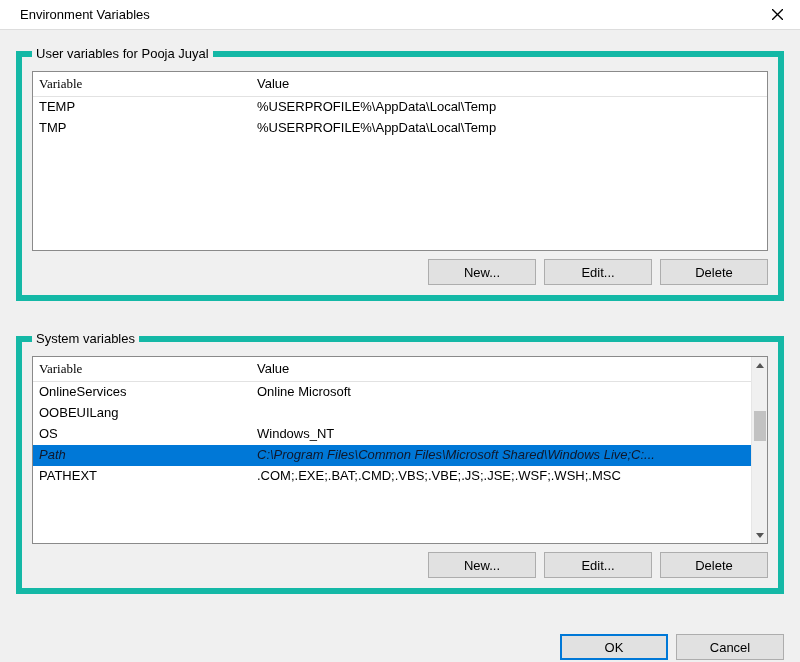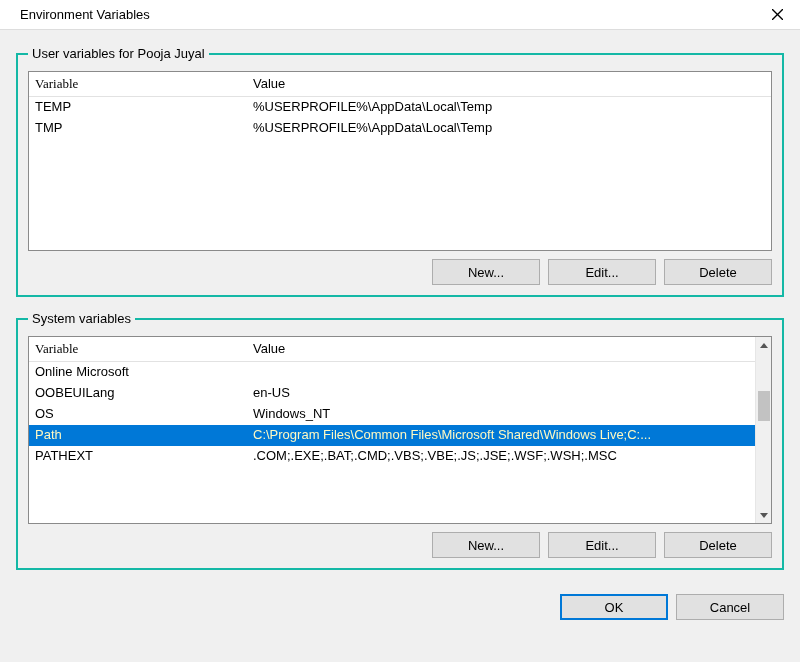--- a/index.html
+++ b/index.html
@@ -25,22 +25,22 @@
   .close-btn {
     width: 45px; height: 30px;
     display:flex; align-items:center; justify-content:center;
     cursor: default;
   }
   .close-btn svg { width:11px; height:11px; }
   .dialog-body {
     padding: 12px 16px 10px 16px;
   }
   fieldset.group {
-    border: 2px solid #14b8a6;
-    margin: 4px 0 14px 0;
+    border: 6px solid #14b8a6;
+    margin: 4px 0 30px 0;
     padding: 10px 10px 10px 10px;
     position: relative;
   }
   fieldset.group legend {
     font-size: 13px;
     padding: 0 4px;
     background: #f0f0f0;
   }
   .listview {
     border: 1px solid #8a8a8a;
@@ -59,21 +59,22 @@
   .lv-col-value { flex:1; padding: 4px 6px; }
   .lv-body { }
   .lv-row {
     display:flex;
     font-size: 13px;
     line-height: 20px;
     height: 21px;
   }
   .lv-row.selected {
     background: #0078d7;
-    color: #fef9c3;
+    color: #0f172a;
+    font-style: italic;
   }
   .lv-cell-variable { width:218px; padding: 0 6px; white-space: nowrap; overflow:hidden; }
   .lv-cell-value { flex:1; padding: 0 6px; white-space: nowrap; overflow:hidden; }
   #user-listview { height: 180px; }
   #system-listview { height: 188px; }
   .scroll-wrap { display:flex; }
   .scroll-content{ flex:1; }
   .system-scroll {
     width: 16px;
     background: #f0f0f0;
@@ -159,25 +160,25 @@
     <legend>System variables</legend>
     <div id="system-listview" class="listview">
       <div class="scroll-wrap" style="height:100%;">
         <div class="scroll-content">
           <div class="lv-header">
             <div class="lv-col-variable">Variable</div>
             <div class="lv-col-value">Value</div>
           </div>
           <div class="lv-body" id="system-rows">
               <div class="lv-row">
+                <div class="lv-cell-variable">OnlineServices</div>
                 <div class="lv-cell-value">Online Microsoft</div>
               </div>
               <div class="lv-row">
                 <div class="lv-cell-variable">OOBEUILang</div>
-                <div class="lv-cell-value">en-US</div>
               </div>
               <div class="lv-row">
                 <div class="lv-cell-variable">OS</div>
                 <div class="lv-cell-value">Windows_NT</div>
               </div>
               <div class="lv-row selected">
                 <div class="lv-cell-variable">Path</div>
                 <div class="lv-cell-value">C:\Program Files\Common Files\Microsoft Shared\Windows Live;C:...</div>
               </div>
               <div class="lv-row">

